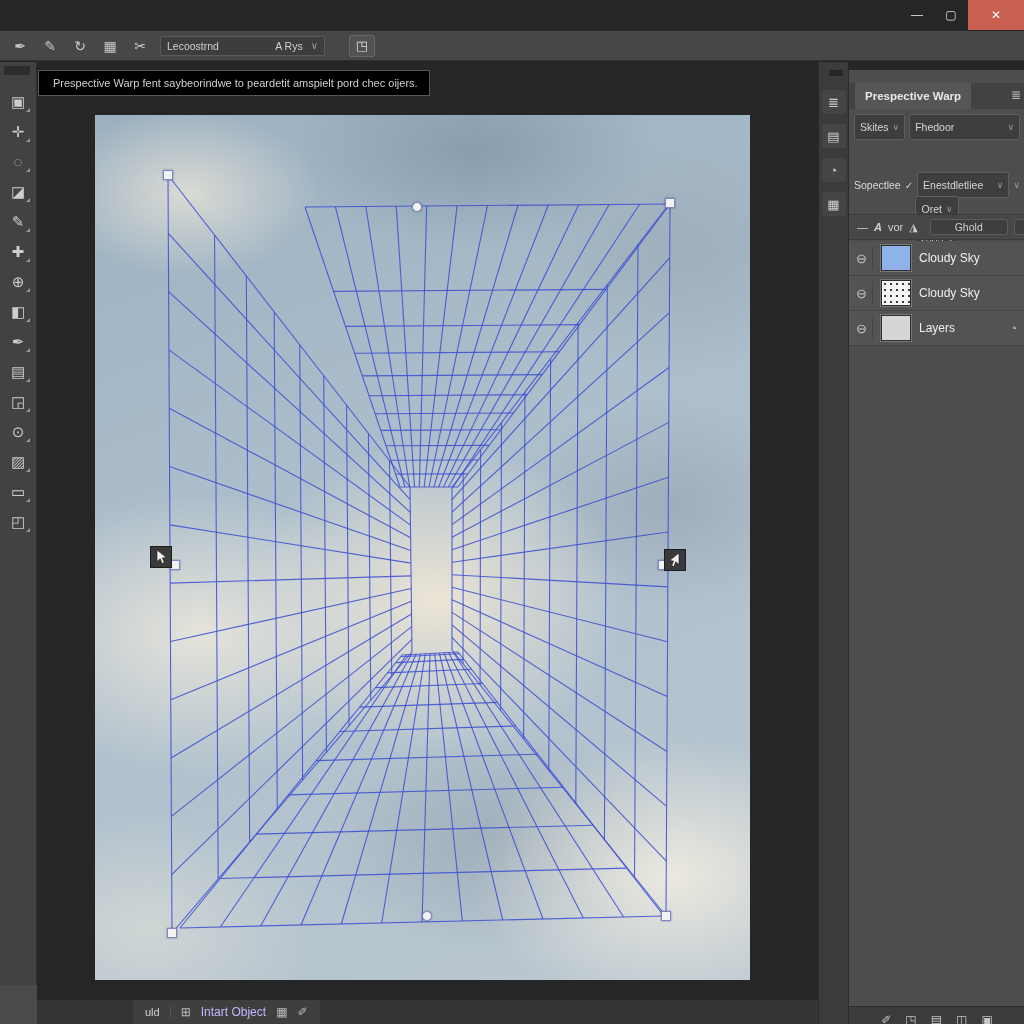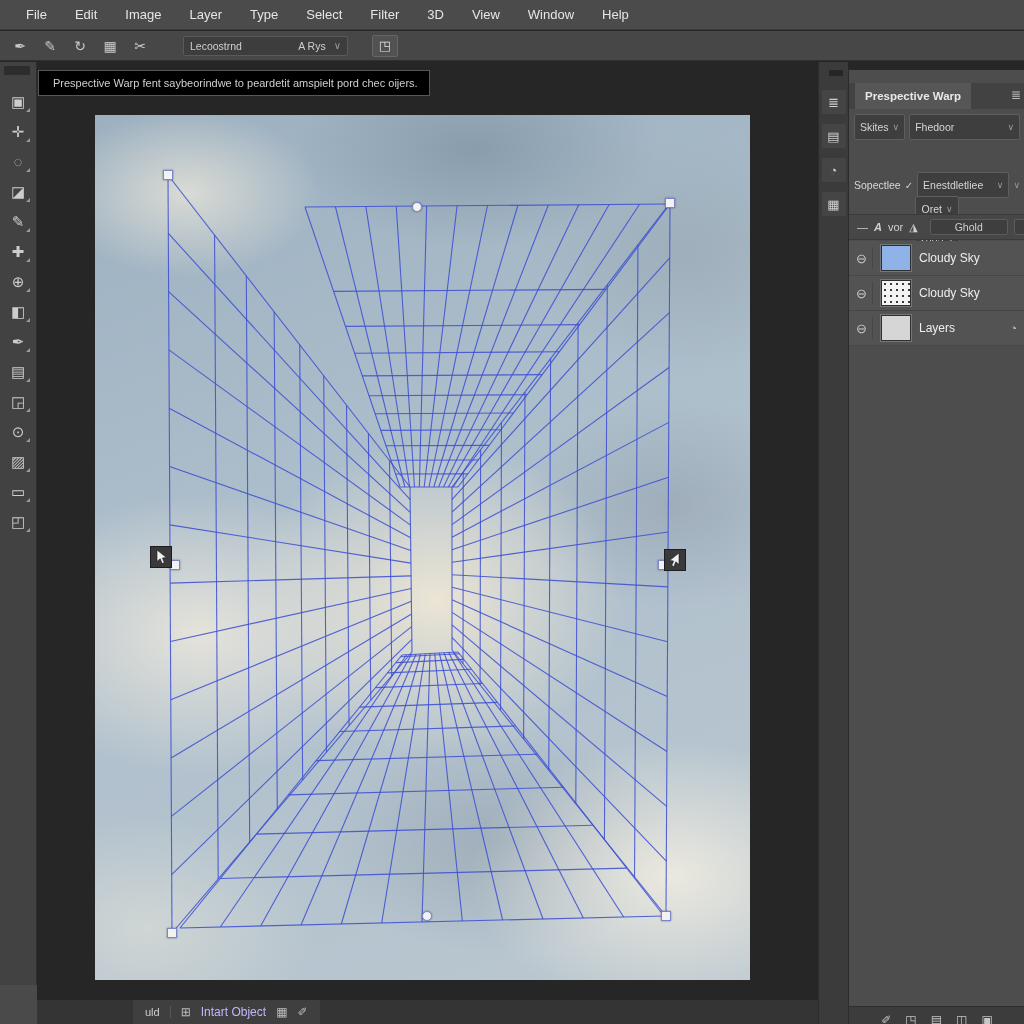--- a/index.html
+++ b/index.html
@@ -16,21 +16,21 @@
   .win-btn { width:34px; height:30px; color:#ddd; font-size:12px; display:flex;
              align-items:center; justify-content:center; }
   .win-btn.close { width:56px; background:#c95f50; color:#fff; }
 
   #options-bar { position:absolute; left:0; top:31px; width:1024px; height:30px;
                  background:#474747; border-bottom:1px solid #303030;
                  display:flex; align-items:center; gap:10px; padding-left:10px; z-index:30; }
   .opt-icon { color:#c9c9c9; font-size:14px; width:20px; text-align:center; }
   #preset-dropdown { width:165px; height:20px; background:#3d3d3d; border:1px solid #5a5a5a;
                      border-radius:2px; display:flex; align-items:center; padding:0 6px;
-                     color:#cfcfcf; font-size:10.5px; gap:8px;margin-left:23px; }
+                     color:#cfcfcf; font-size:10.5px; gap:8px; }
   #preset-dropdown .val { margin-left:auto; }
   #preset-dropdown .chev { color:#9a9a9a; font-size:10px; }
   #commit-button { width:26px; height:22px; background:#525252; border:1px solid #666;
                    border-radius:2px; color:#e0e0e0; font-size:13px; text-align:center;
                    line-height:20px; margin-left:14px; }
 
   
   #toolbar { position:absolute; left:0; top:62px; width:37px; height:962px; background:#424242;
              border-right:1px solid #2e2e2e; display:flex; flex-direction:column;
              align-items:center; padding-top:26px; gap:3px; z-index:20; }
@@ -121,33 +121,20 @@
                   display:flex; align-items:center; gap:10px; padding:0 12px; }
   #status-zoom { color:#cfcfcf; font-size:11px; border-right:1px solid #555; padding-right:10px; }
   .status-icon { color:#bdbdbd; font-size:12px; }
   #status-doc { color:#c4b5fd; font-size:12px; }
 </style>
 </head>
 <body>
 
 <div id="app">
 
-  <div id="menu-bar">
-      <span class="menu-item">File</span>
-      <span class="menu-item">Edit</span>
-      <span class="menu-item">Image</span>
-      <span class="menu-item">Layer</span>
-      <span class="menu-item">Type</span>
-      <span class="menu-item">Select</span>
-      <span class="menu-item">Filter</span>
-      <span class="menu-item">3D</span>
-      <span class="menu-item">View</span>
-      <span class="menu-item">Window</span>
-      <span class="menu-item">Help</span>
-    </div>
   <div id="window-controls">
       <div class="win-btn">—</div>
       <div class="win-btn">▢</div>
       <div class="win-btn close">✕</div>
     </div>
 
   <div id="options-bar">
     <span id="opt-icons" style="display:flex;gap:10px;">
         <span class="opt-icon">✒</span>
         <span class="opt-icon">✎</span>

